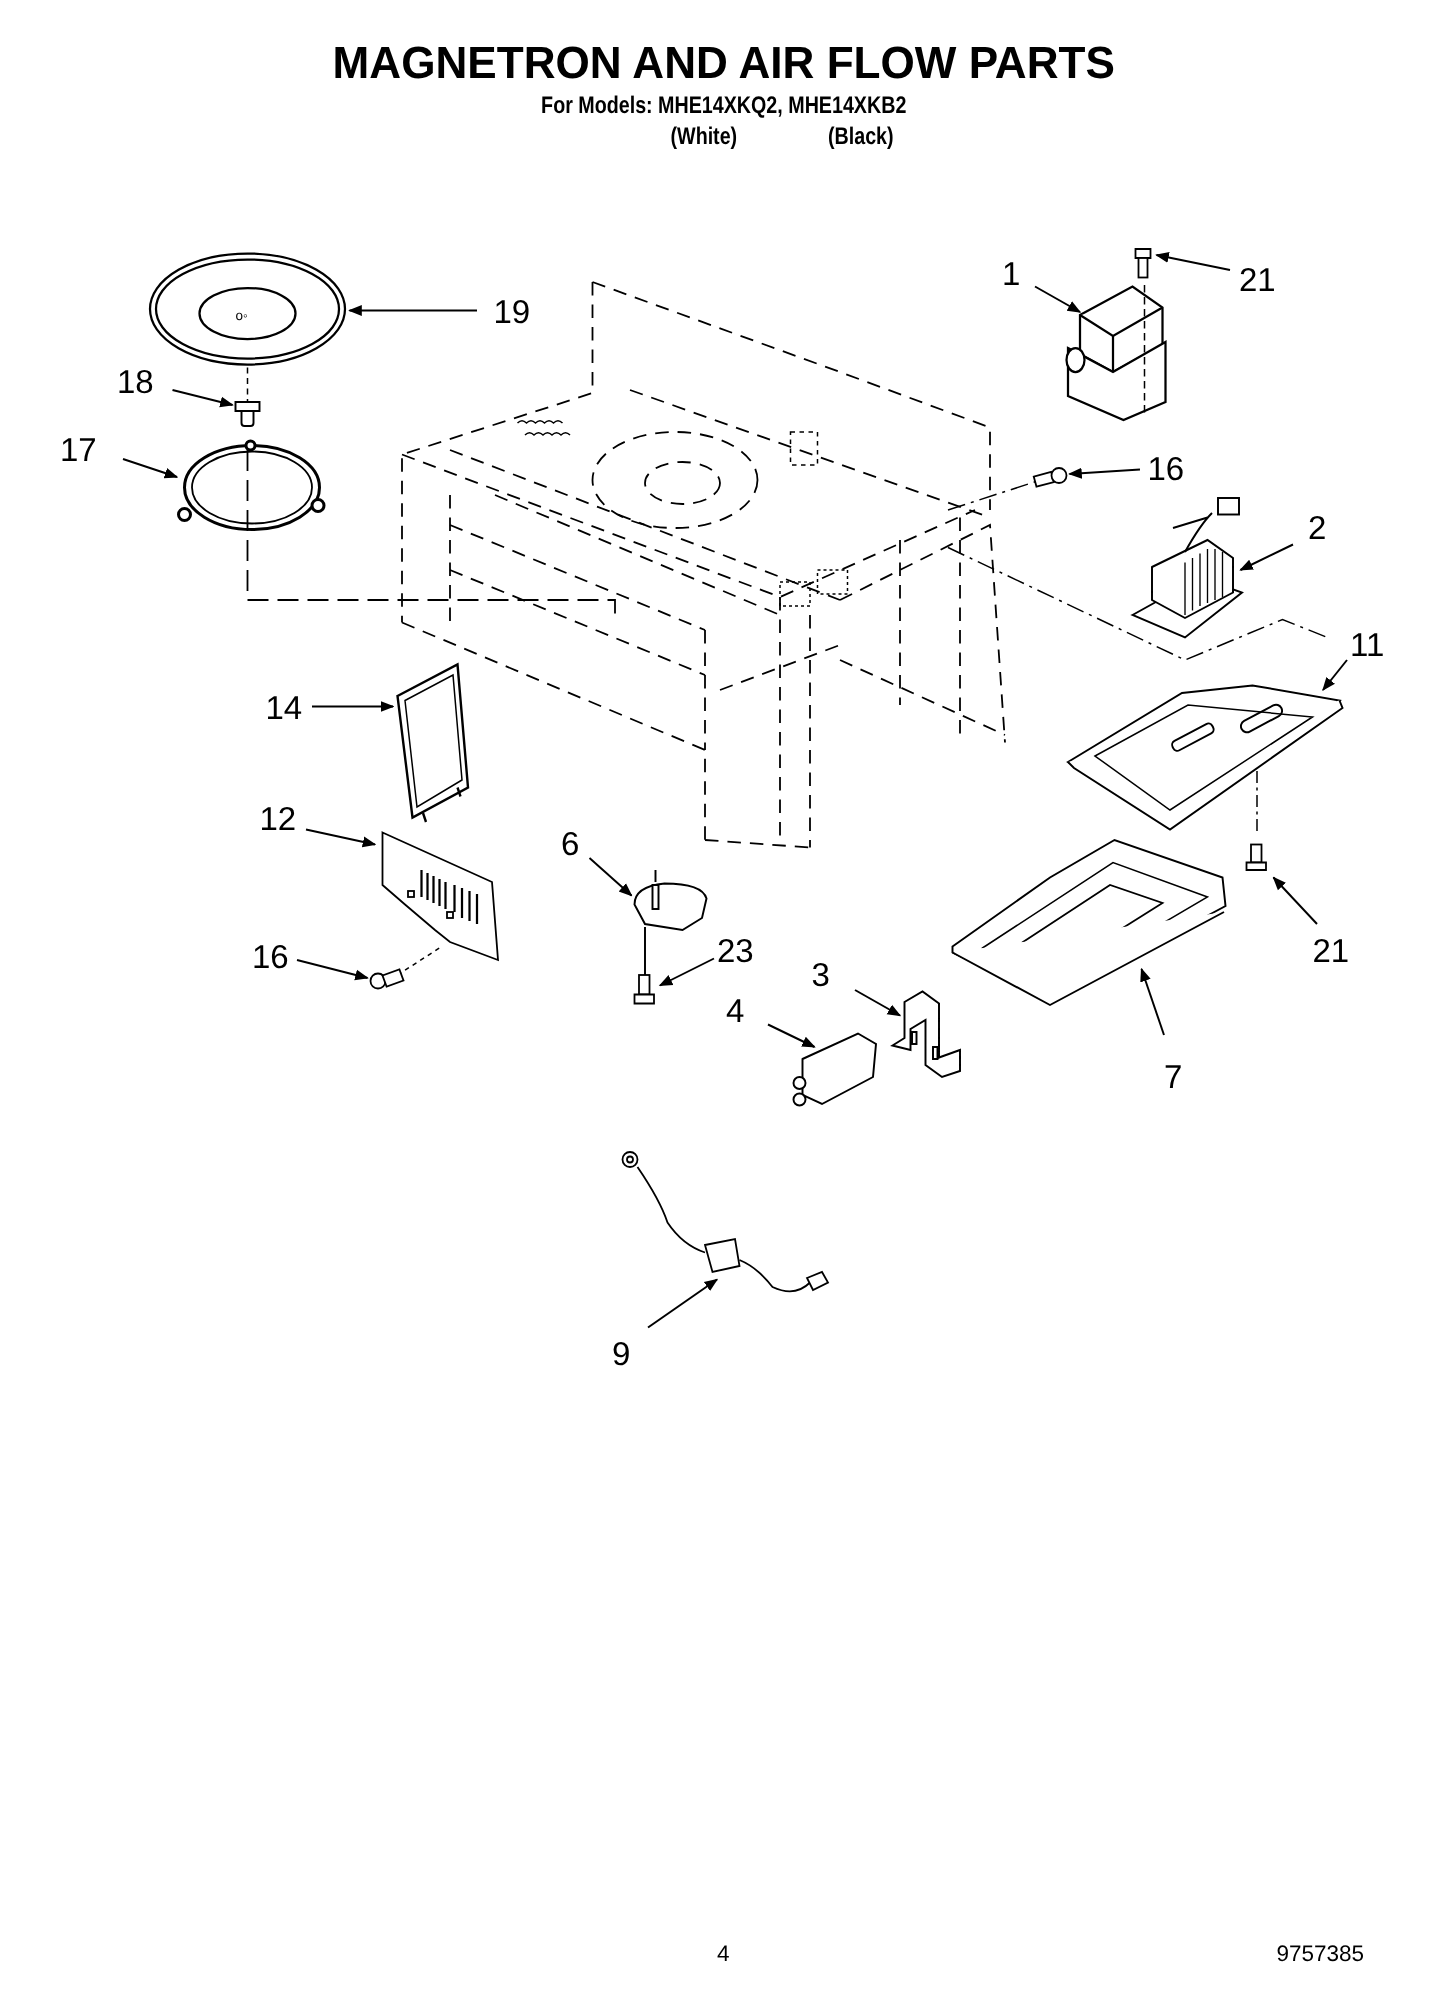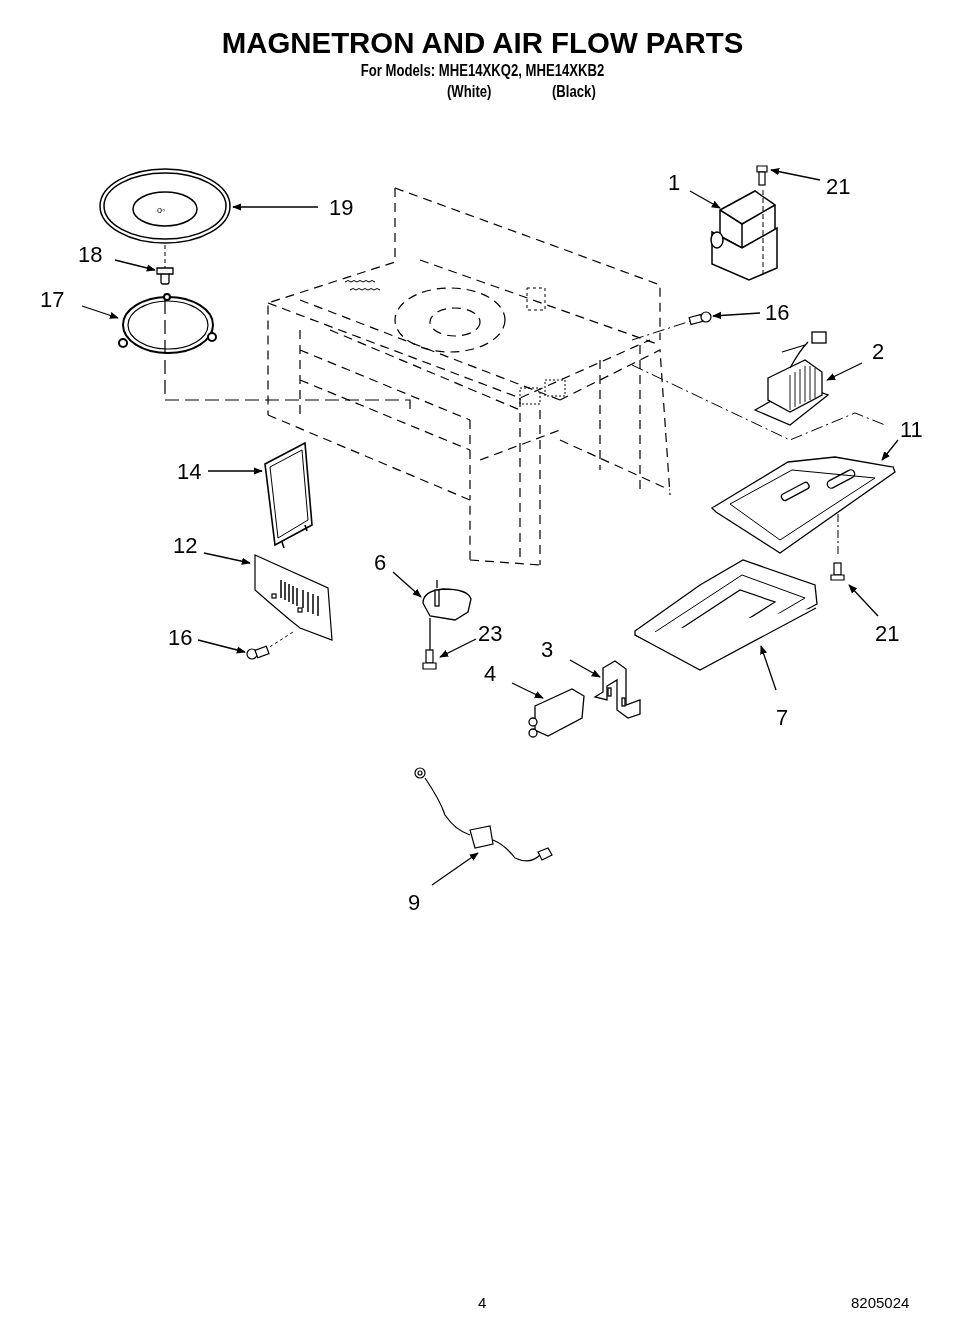--- a/index.html
+++ b/index.html
@@ -245,13 +245,13 @@
     <text class="callout" x="40" y="307">17</text>
     <text class="callout" x="78" y="262">18</text>
     <text class="callout" x="329" y="215">19</text>
     <text class="callout" x="826" y="194">21</text>
     <text class="callout" x="875" y="641">21</text>
     <text class="callout" x="478" y="641">23</text>
   </g>
 </svg>
 
 <div class="footer" style="left:478px">4</div>
-<div class="footer" style="left:851px">8205024</div>
+<div class="footer" style="left:851px">9757385</div>
 
 </body></html>

